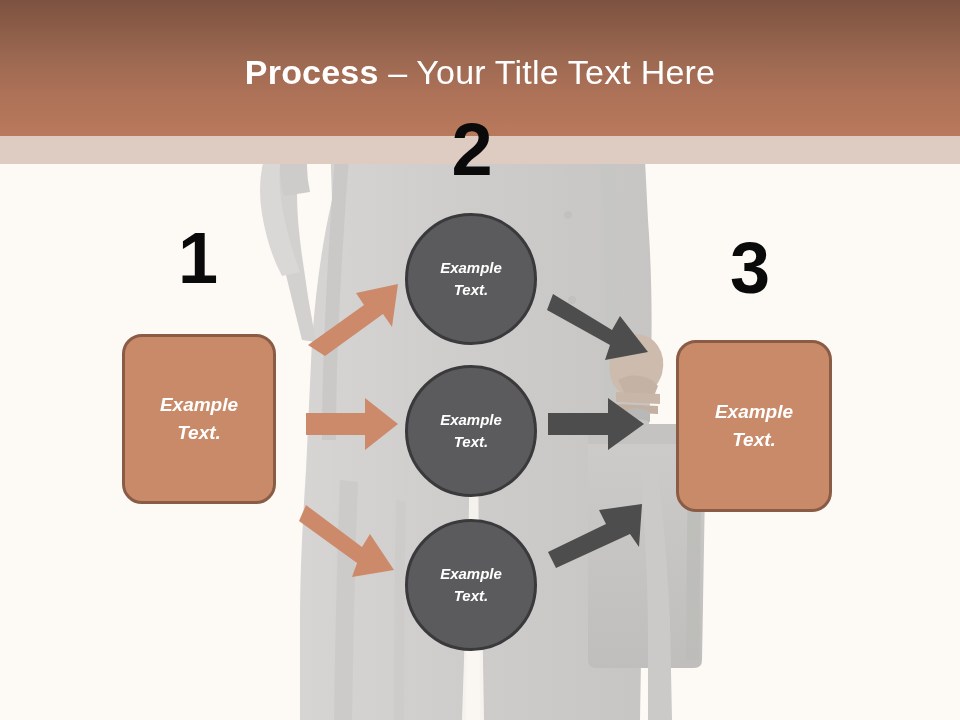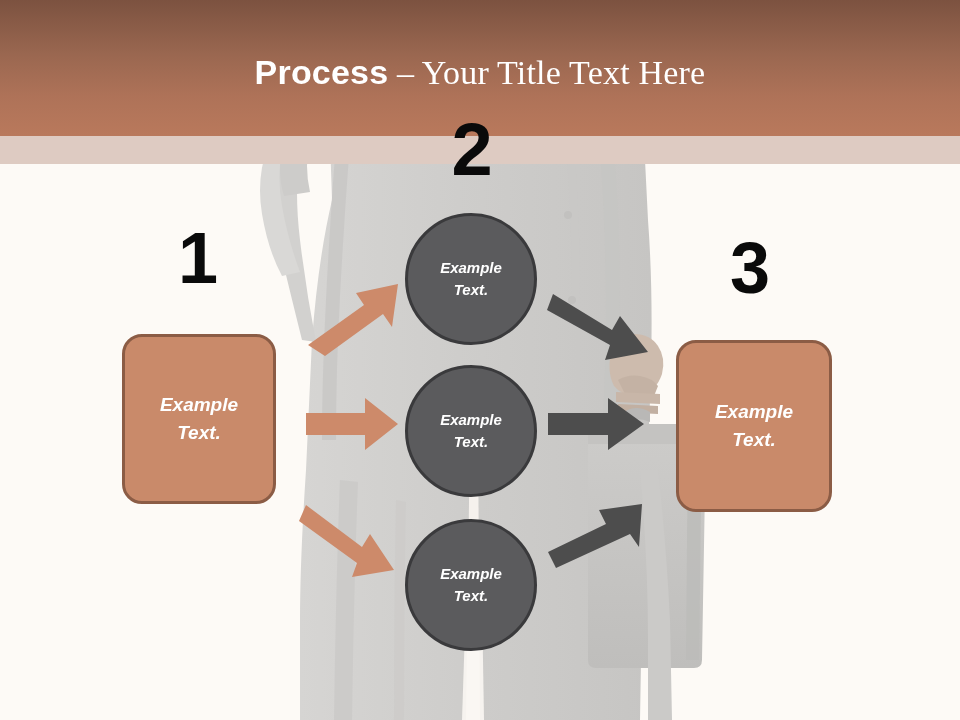--- a/index.html
+++ b/index.html
@@ -50,21 +50,21 @@
     top: 52px;
     width: 960px;
     text-align: center;
     font-size: 34px;
     line-height: 40px;
     color: #ffffff;
     letter-spacing: 0.2px;
     white-space: nowrap;
   }
   .title-strong { font-weight: 700; }
-  .title-rest   { font-weight: 400; font-family: Liberation Serif, serif; }
+  .title-rest   { font-weight: 400; }
 
   
   .step-num {
     position: absolute;
     font-size: 72px;
     font-weight: 700;
     color: #0a0a0a;
     line-height: 1;
     text-align: center;
     width: 120px;

